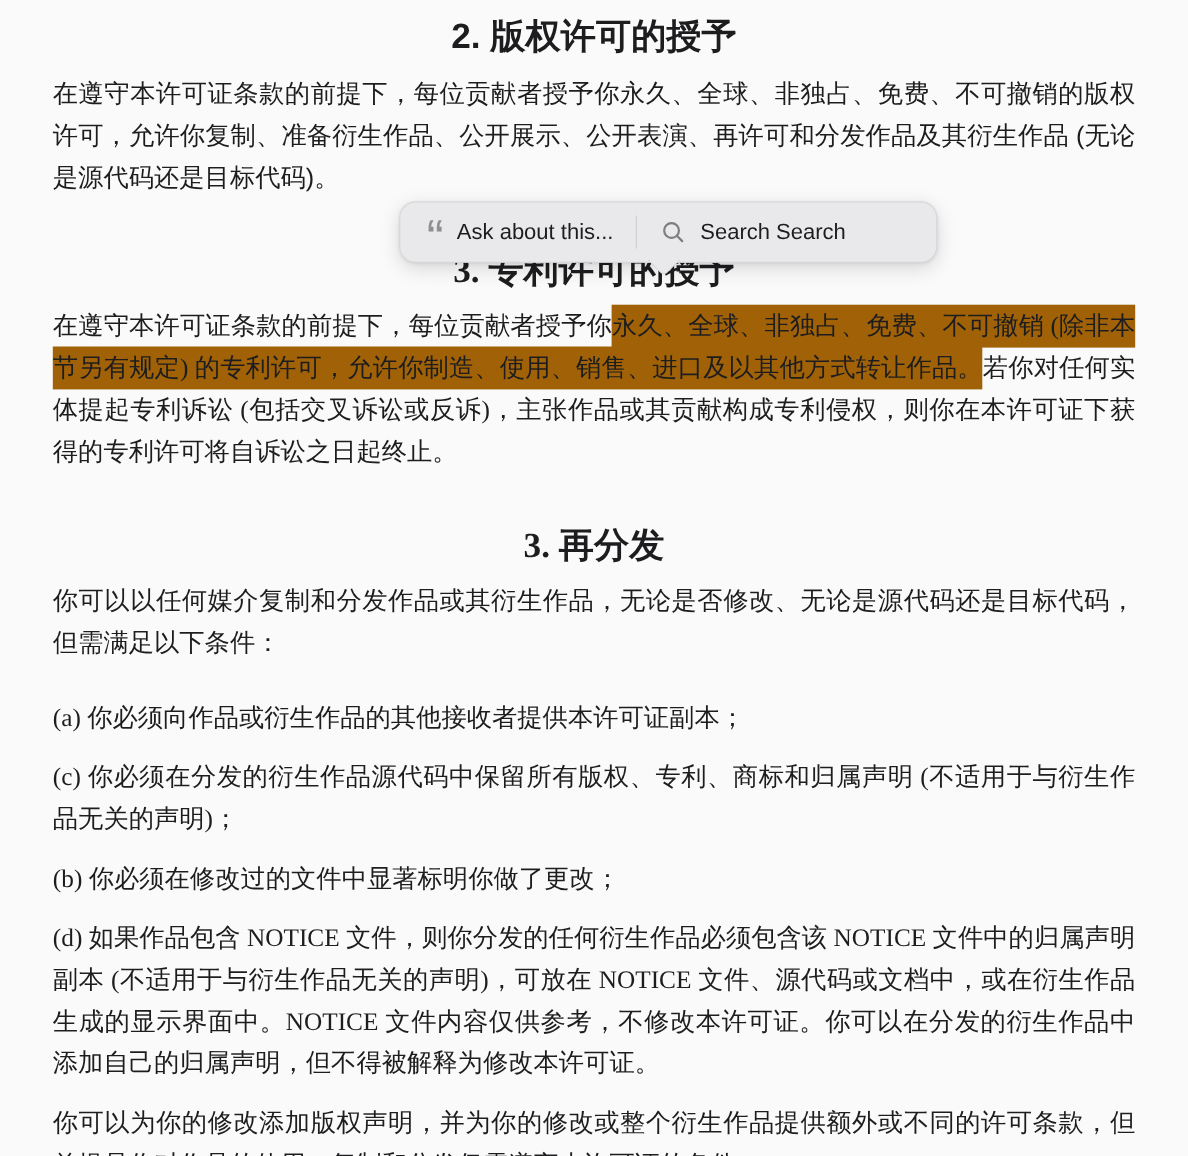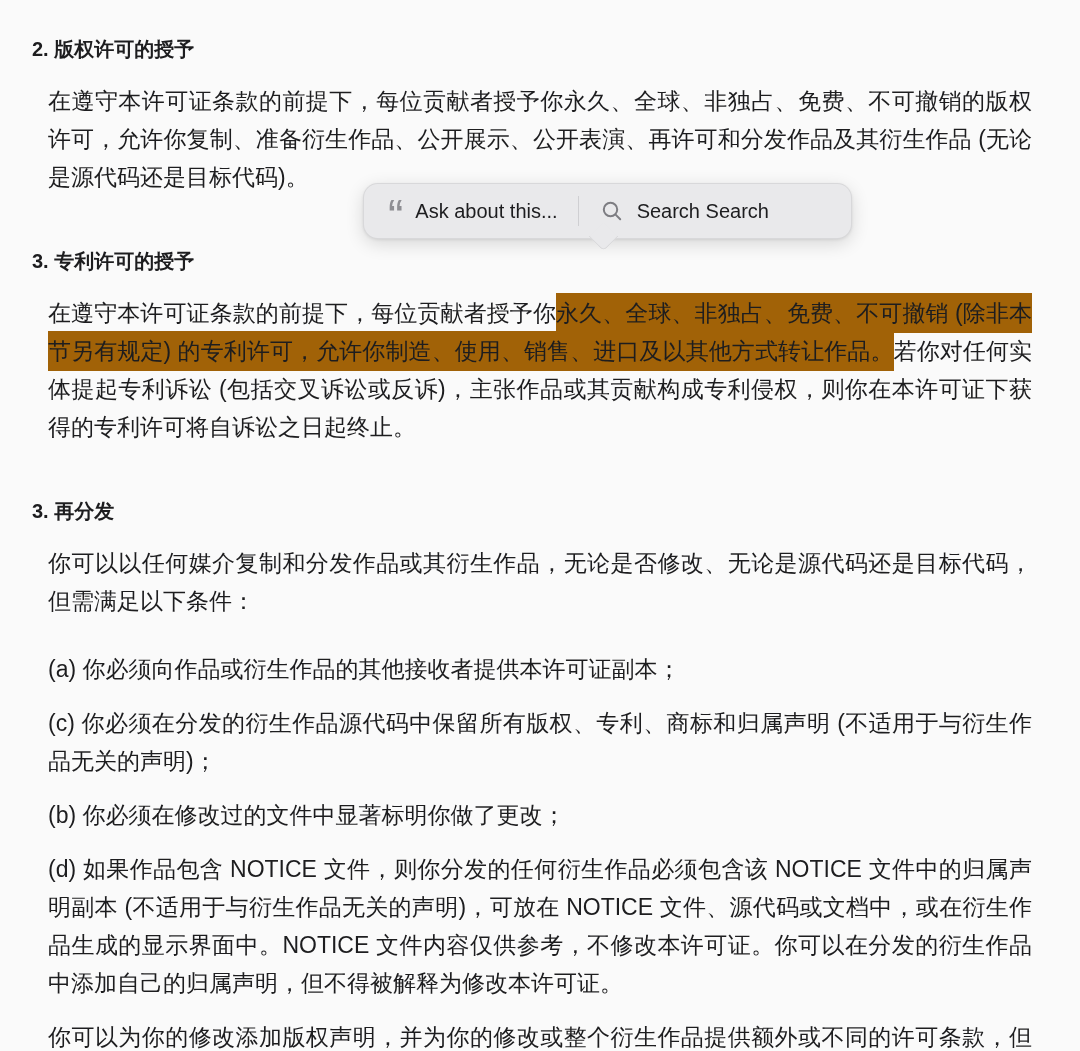--- a/index.html
+++ b/index.html
@@ -11,27 +11,27 @@
     color: #1d1d1f;
     position: relative;
   }
   .doc {
     padding: 16px 32px 0 32px;
     font-size: 23px;
     line-height: 38px;
     text-align: justify;
     text-justify: inter-ideograph;
   }
-  .doc section + section { margin-top: 48px; }
+  .doc section + section { margin-top: 48px; font-family: Liberation Serif, serif; }
   .doc h2 {
-    font-size: 20px;
+    font-size: 32px;
     line-height: 34px;
     font-weight: 700;
-    margin: 16px 0 10px 0;
-    text-align: left;
+    margin: 0 0 10px 0;
+    text-align: center;
   }
   .doc p { margin: 16px; }
   .conditions { margin-top: 30px; }
   .closing { margin-top: 32px; }
   .selection {
     background: #a16207;
     padding: 7px 0;
   }
 
   

